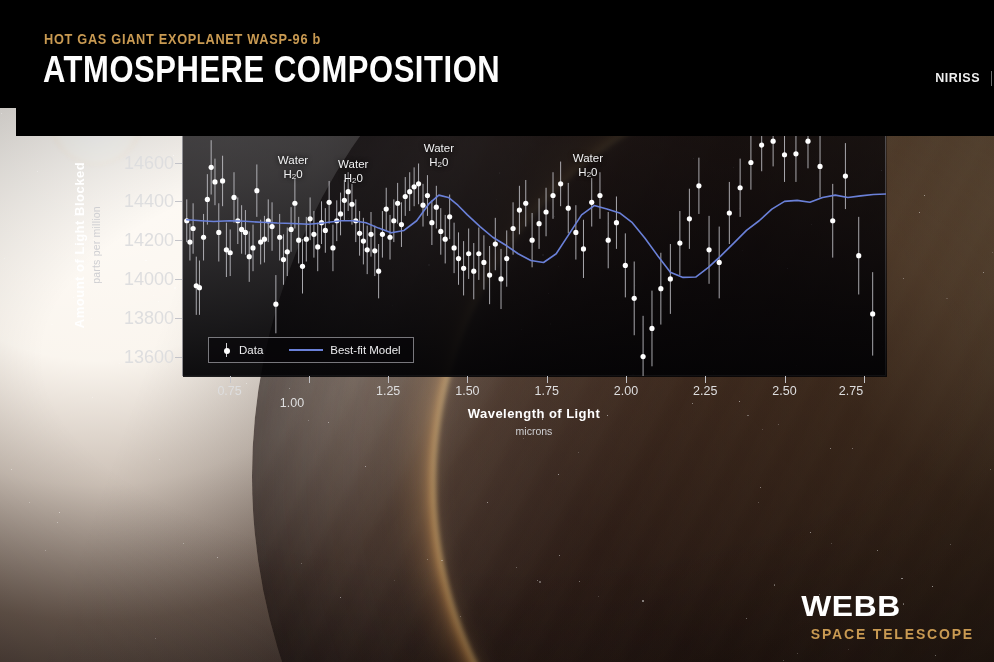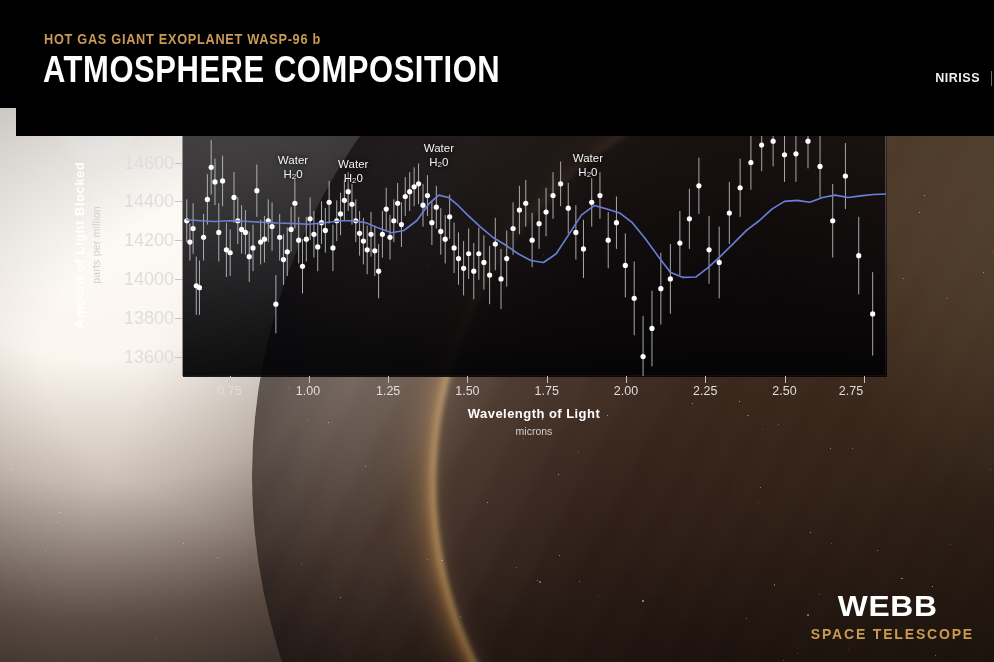--- a/index.html
+++ b/index.html
@@ -109,21 +109,21 @@
       border:1px solid rgba(168,168,174,.70);background:rgba(5,4,7,.55);padding:0 12px;box-sizing:border-box;}
   #legend .itm{display:flex;align-items:center;gap:7px;}
   #legend .lbl{font-size:11.5px;color:#ececee;}
   #legend .gap{width:26px;}
   .lg-dot{position:relative;width:11px;height:14px;}
   .lg-dot i{position:absolute;left:5px;top:0;width:1px;height:14px;background:#cfcfd2;}
   .lg-dot b{position:absolute;left:2.5px;top:5px;width:6px;height:6px;border-radius:50%;background:#fff;}
   .lg-line{width:34px;height:2px;background:#6a80d8;}
 
   
-  #logo{position:absolute;right:20px;bottom:20px;text-align:center;z-index:40;}
+  #logo{position:absolute;right:20px;bottom:20px;text-align:left;z-index:40;}
   #logo .w{font-size:30px;font-weight:bold;color:#fff;letter-spacing:.02em;line-height:1;
       font-family:"Liberation Sans Narrow","Liberation Sans",sans-serif;transform:scaleX(1.06);transform-origin:right center;display:block;}
   #logo .s{font-size:14px;font-weight:bold;color:#c99a52;letter-spacing:.13em;margin-top:5px;display:block;}
 </style>
 </head>
 <body>
 
 <div id="stage">
 
   <div id="header">
@@ -543,21 +543,21 @@
         <div class="ytick-lbl" style="top: 87.3333px;">14400</div>
         <div class="ytick-mark" style="top: 48.5185px;"></div>
         <div class="ytick-lbl" style="top: 48.5185px;">14600</div>
         <div class="ytick-mark" style="top: 9.7037px;"></div>
         <div class="ytick-lbl" style="top: 9.7037px;">14800</div>
       </div>
     <div id="xticks">
         <div class="xtick-mark" style="left: 47.5676px;"></div>
         <div class="xtick-lbl" style="left: 47.5676px;">0.75</div>
         <div class="xtick-mark" style="left: 126.847px;"></div>
-        <div class="xtick-lbl" style="left: 126px;">1.00</div>
+        <div class="xtick-lbl" style="left: 110px; margin-top: 12px;">1.00</div>
         <div class="xtick-mark" style="left: 206.126px;"></div>
         <div class="xtick-lbl" style="left: 206.126px;">1.25</div>
         <div class="xtick-mark" style="left: 285.405px;"></div>
         <div class="xtick-lbl" style="left: 285.405px;">1.50</div>
         <div class="xtick-mark" style="left: 364.685px;"></div>
         <div class="xtick-lbl" style="left: 364.685px;">1.75</div>
         <div class="xtick-mark" style="left: 443.964px;"></div>
         <div class="xtick-lbl" style="left: 443.964px;">2.00</div>
         <div class="xtick-mark" style="left: 523.243px;"></div>
         <div class="xtick-lbl" style="left: 523.243px;">2.25</div>
@@ -587,20 +587,34 @@
 
     <div id="ytitle">
       <span class="t1">Amount of Light Blocked</span>
       <span class="t2">parts per million</span>
     </div>
     <div id="xtitle">
       <span class="t1">Wavelength of Light</span>
       <span class="t2">microns</span>
     </div>
 
+    <div id="legend">
+      <span class="itm">
+        <span class="lg-dot">
+            <i></i>
+            <b></b>
+          </span>
+        <span class="lbl">Data</span>
+      </span>
+      <span class="gap"></span>
+      <span class="itm">
+        <span class="lg-line"></span>
+        <span class="lbl">Best-fit Model</span>
+      </span>
+    </div>
   </div>
 
   <div id="logo">
     <span class="w">WEBB</span>
     <span class="s">SPACE TELESCOPE</span>
   </div>
 
 </div>
 
 </body></html>

